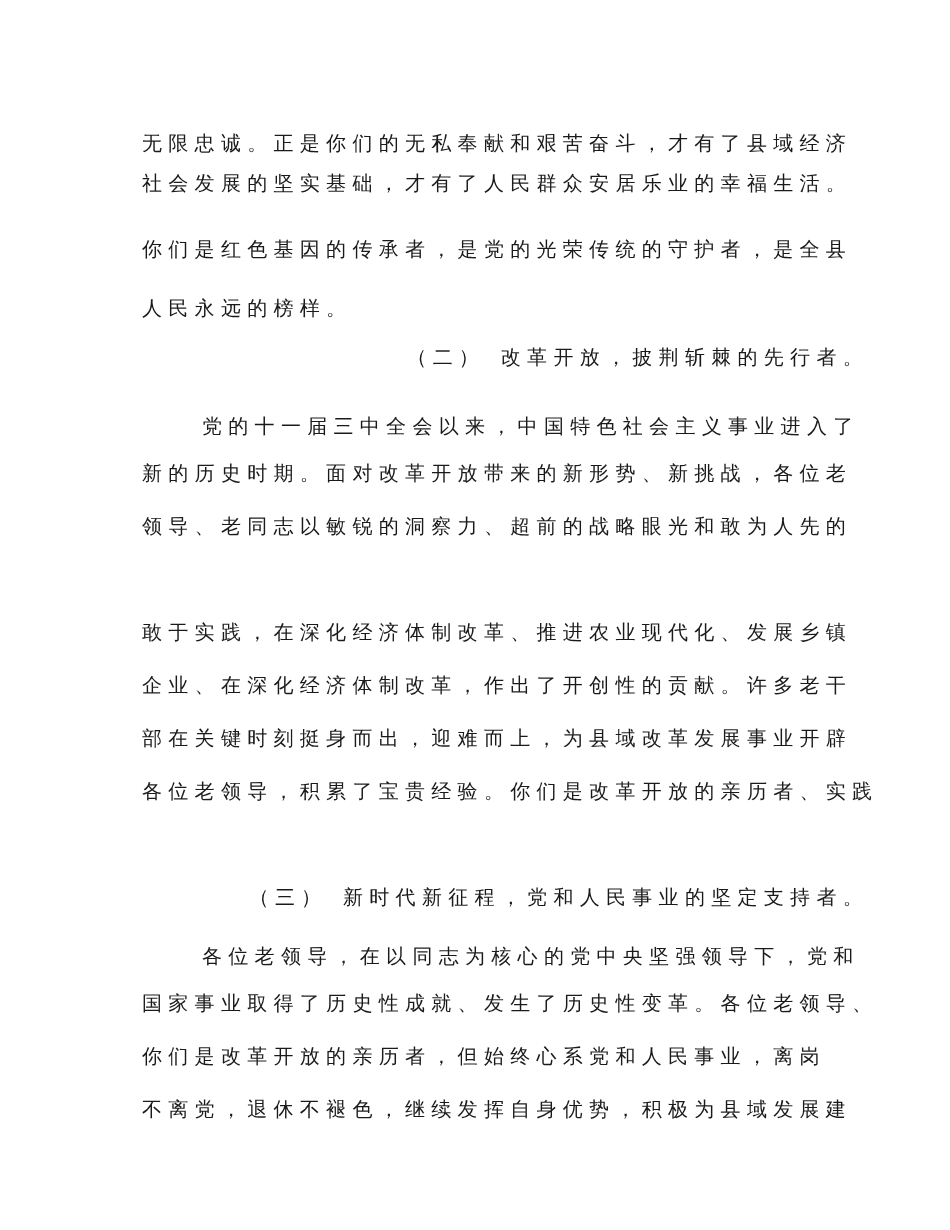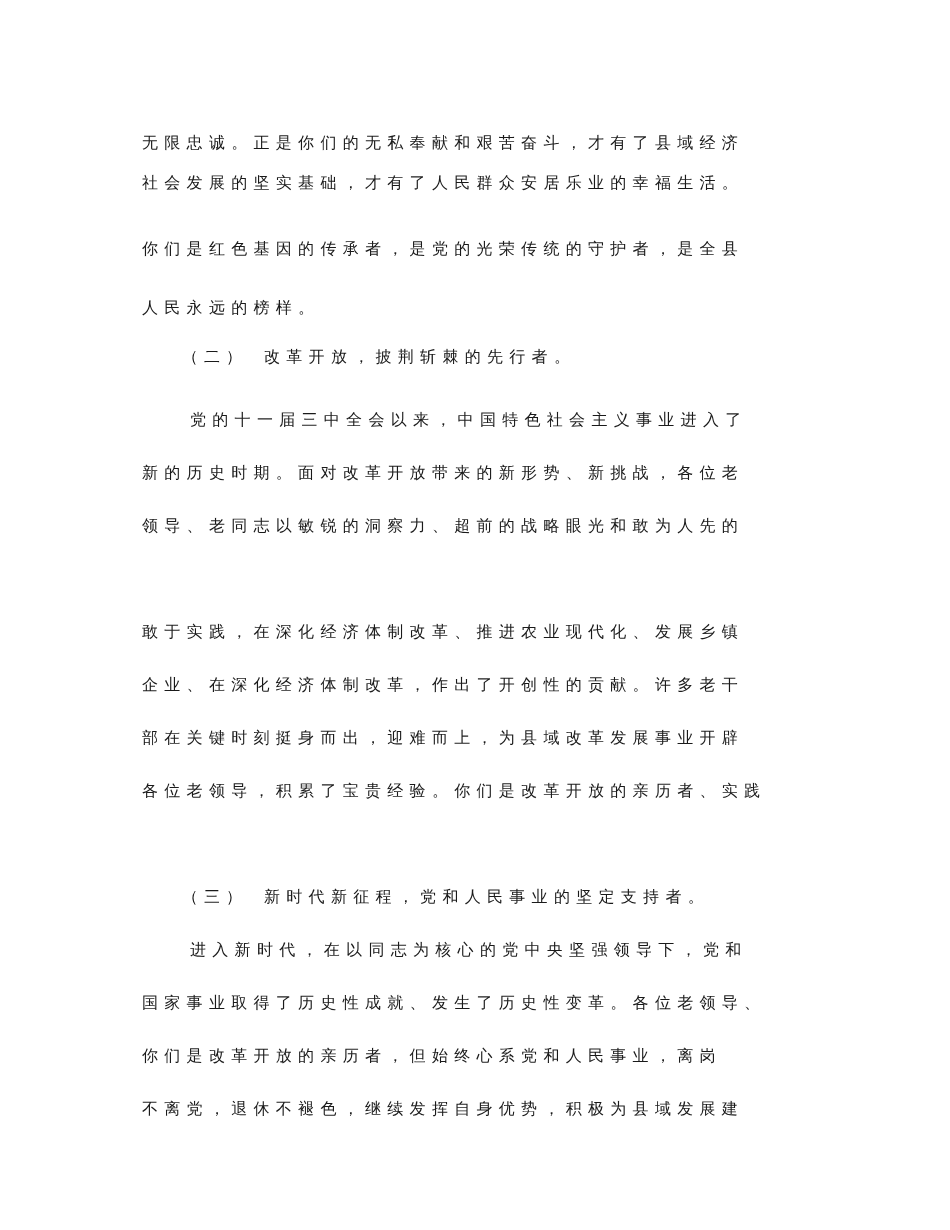--- a/index.html
+++ b/index.html
@@ -22,27 +22,27 @@
       width: 950px;
       height: 1230px;
       background: #ffffff;
     }
     .line {
       position: absolute;
       left: 142px;
       width: 670px;
       height: 34px;
       line-height: 34px;
-      font-size: 16px;
+      font-size: 20px;
       letter-spacing: 6.3px;
       white-space: nowrap;
       overflow: visible;
     }
-    .indent { left: 190px; }
-    .heading { left: 182px; }
+    .indent { left: 202px; margin-top: 6px; }
+    .heading { left: 199px; text-align: right; }
     .heading .num { letter-spacing: 6px; }
     .heading .gap { display: inline-block; width: 16px; }
   </style>
 </head>
 <body>
 
 <div class="page">
 
   <div class="line" style="top:126px">无限忠诚。正是你们的无私奉献和艰苦奋斗，才有了县域经济</div>
   <div class="line" style="top:166px">社会发展的坚实基础，才有了人民群众安居乐业的幸福生活。</div>
@@ -58,18 +58,18 @@
   <div class="line" style="top:509px">领导、老同志以敏锐的洞察力、超前的战略眼光和敢为人先的</div>
   <div class="line" style="top:615px">敢于实践，在深化经济体制改革、推进农业现代化、发展乡镇</div>
   <div class="line" style="top:668px">企业、在深化经济体制改革，作出了开创性的贡献。许多老干</div>
   <div class="line" style="top:721px">部在关键时刻挺身而出，迎难而上，为县域改革发展事业开辟</div>
   <div class="line" style="top:774px">各位老领导，积累了宝贵经验。你们是改革开放的亲历者、实践</div>
 
   <div class="line heading" style="top:880px">
     <span class="num">（三）</span><span class="gap"></span><span>新时代新征程，党和人民事业的坚定支持者。</span>
   </div>
 
-  <div class="line indent" style="top:933px">进入新时代，在以同志为核心的党中央坚强领导下，党和</div>
+  <div class="line indent" style="top:933px">各位老领导，在以同志为核心的党中央坚强领导下，党和</div>
   <div class="line" style="top:986px">国家事业取得了历史性成就、发生了历史性变革。各位老领导、</div>
   <div class="line" style="top:1039px">你们是改革开放的亲历者，但始终心系党和人民事业，离岗</div>
   <div class="line" style="top:1092px">不离党，退休不褪色，继续发挥自身优势，积极为县域发展建</div>
 
 </div>
 
 </body></html>

